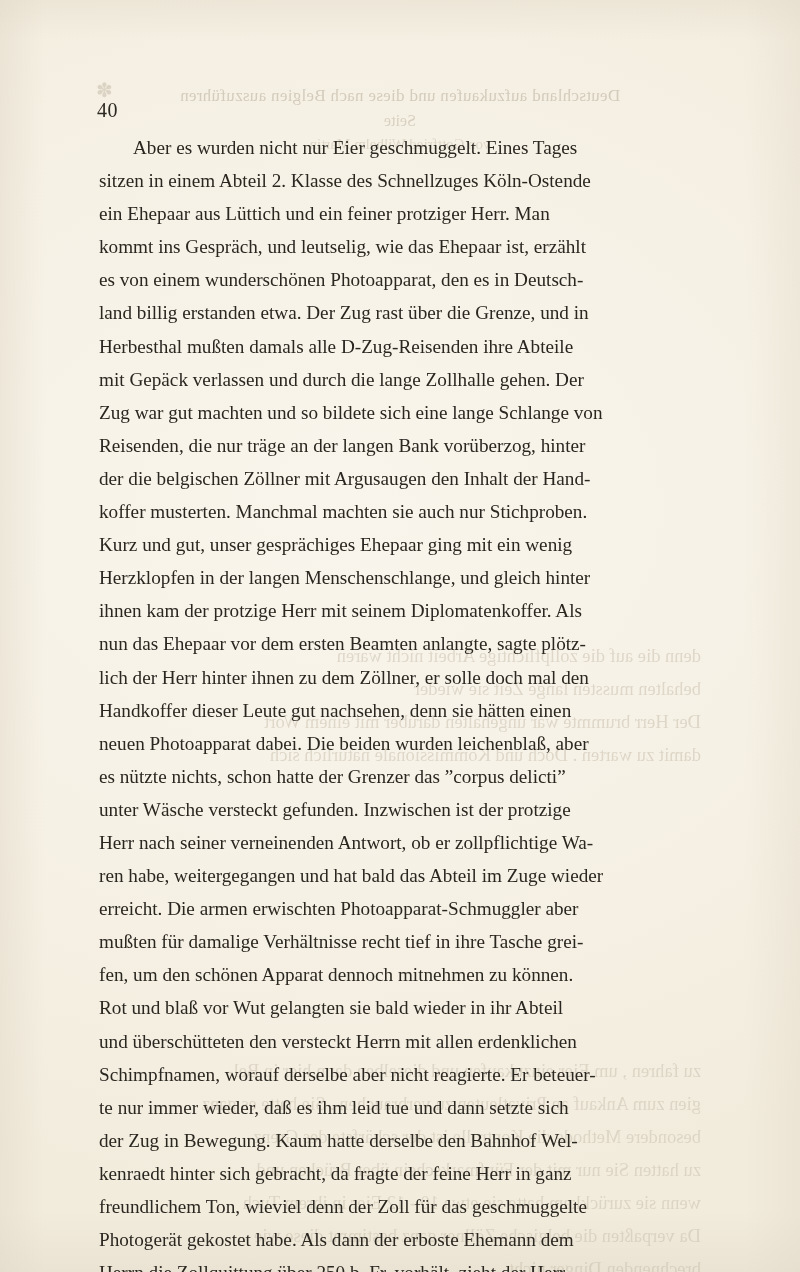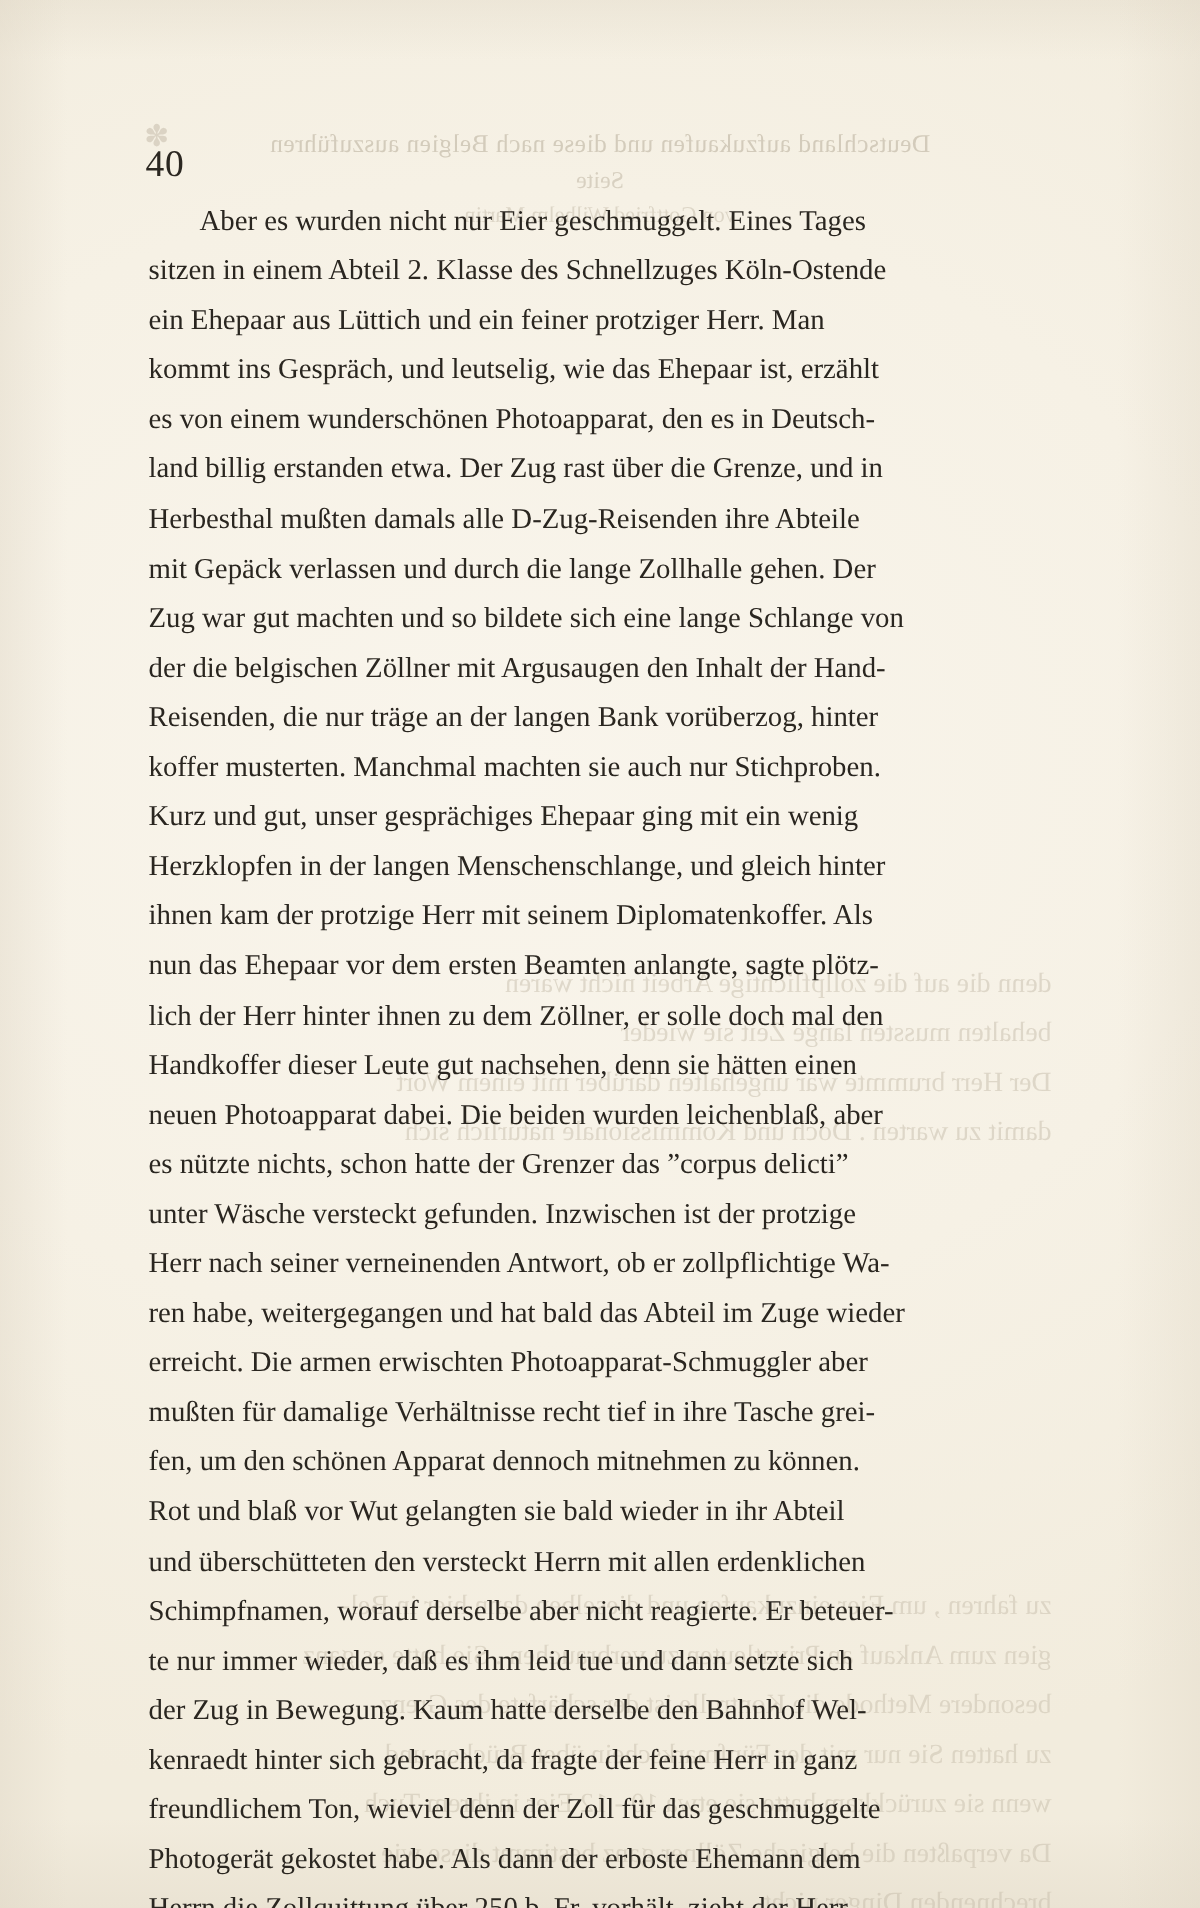--- a/index.html
+++ b/index.html
@@ -112,21 +112,21 @@
     opacity: 0.5;
     transform: scaleX(-1);
     pointer-events: none;
     user-select: none;
   }
 
   .folio {
     position: absolute;
     left: 97px;
     top: 98px;
-    font-size: 25px;
+    font-size: 20px;
     line-height: 24px;
     color: #2b2721;
     letter-spacing: 0.5px;
   }
 
   .textblock {
     position: absolute;
     left: 99px;
     top: 131px;
     width: 602px;
@@ -197,22 +197,22 @@
     <p id="body-lines">
         <span class="ln first">Aber es wurden nicht nur Eier geschmuggelt. Eines Tages</span>
         <span class="ln">sitzen in einem Abteil 2. Klasse des Schnellzuges Köln-Ostende</span>
         <span class="ln">ein Ehepaar aus Lüttich und ein feiner protziger Herr. Man</span>
         <span class="ln">kommt ins Gespräch, und leutselig, wie das Ehepaar ist, erzählt</span>
         <span class="ln">es von einem wunderschönen Photoapparat, den es in Deutsch-</span>
         <span class="ln">land billig erstanden etwa. Der Zug rast über die Grenze, und in</span>
         <span class="ln">Herbesthal mußten damals alle D-Zug-Reisenden ihre Abteile</span>
         <span class="ln">mit Gepäck verlassen und durch die lange Zollhalle gehen. Der</span>
         <span class="ln">Zug war gut machten und so bildete sich eine lange Schlange von</span>
+        <span class="ln">Reisenden, die nur träge an der langen Bank vorüberzog, hinter</span>
         <span class="ln">der die belgischen Zöllner mit Argusaugen den Inhalt der Hand-</span>
-        <span class="ln">Reisenden, die nur träge an der langen Bank vorüberzog, hinter</span>
         <span class="ln">koffer musterten. Manchmal machten sie auch nur Stichproben.</span>
         <span class="ln">Kurz und gut, unser gesprächiges Ehepaar ging mit ein wenig</span>
         <span class="ln">Herzklopfen in der langen Menschenschlange, und gleich hinter</span>
         <span class="ln">ihnen kam der protzige Herr mit seinem Diplomatenkoffer. Als</span>
         <span class="ln">nun das Ehepaar vor dem ersten Beamten anlangte, sagte plötz-</span>
         <span class="ln">lich der Herr hinter ihnen zu dem Zöllner, er solle doch mal den</span>
         <span class="ln">Handkoffer dieser Leute gut nachsehen, denn sie hätten einen</span>
         <span class="ln">neuen Photoapparat dabei. Die beiden wurden leichenblaß, aber</span>
         <span class="ln">es nützte nichts, schon hatte der Grenzer das ”corpus delicti”</span>
         <span class="ln">unter Wäsche versteckt gefunden. Inzwischen ist der protzige</span>

